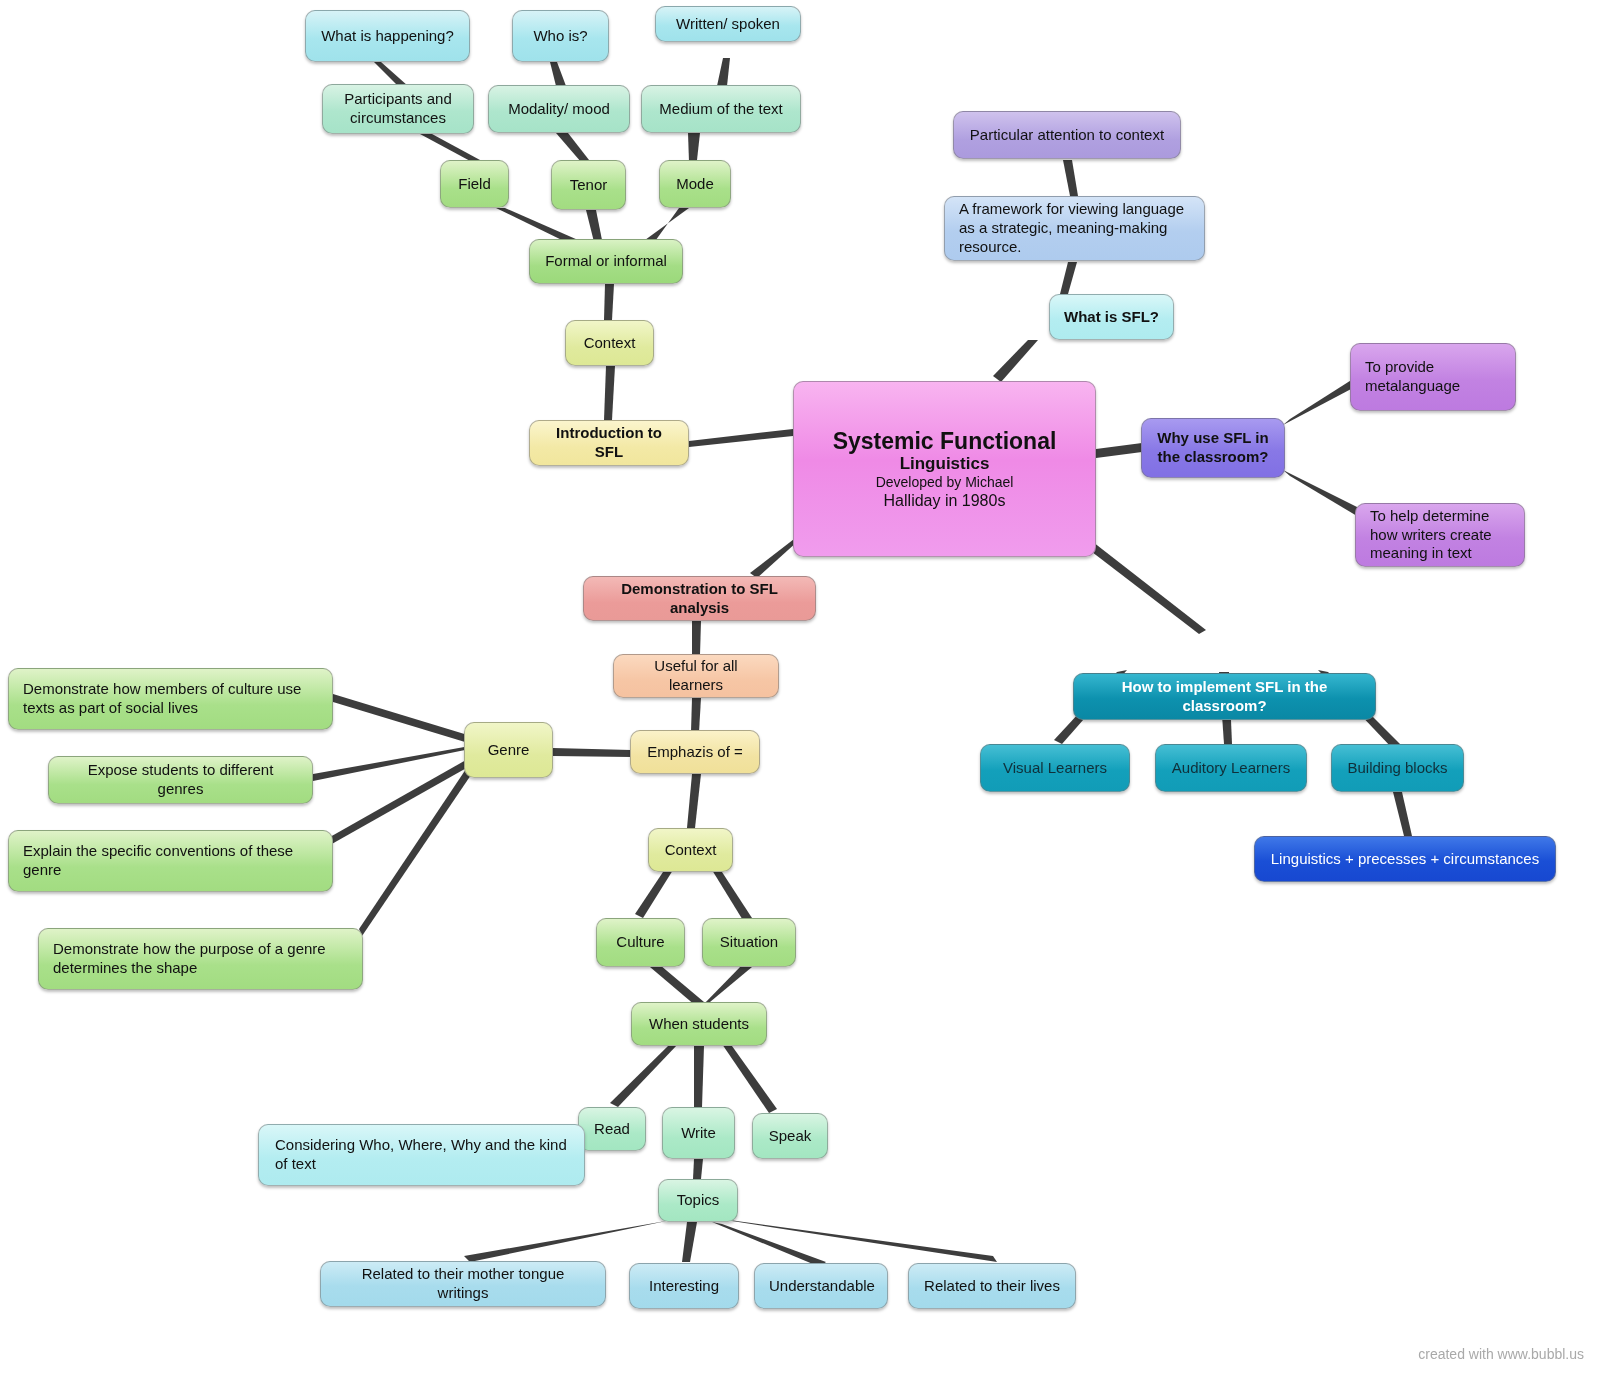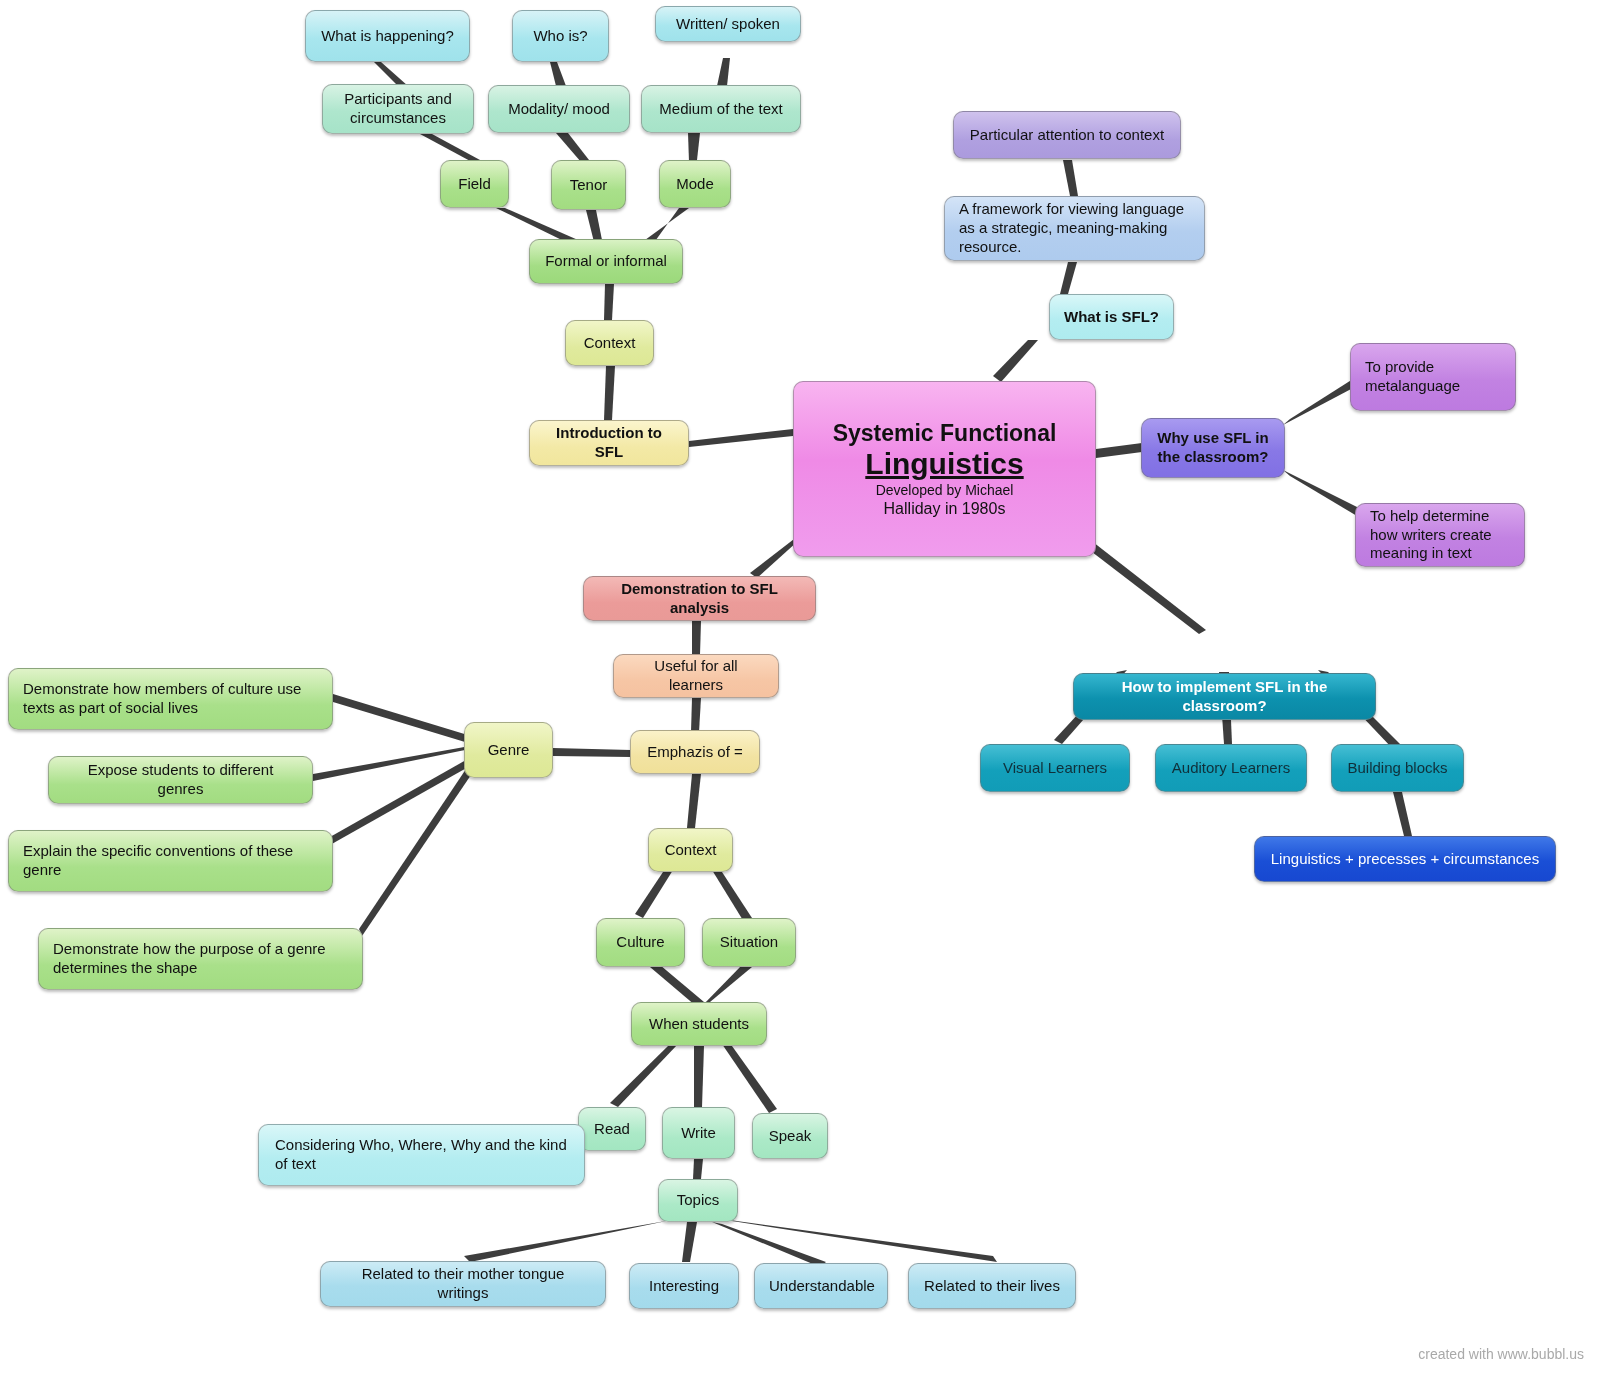--- a/index.html
+++ b/index.html
@@ -194,21 +194,21 @@
   <div class="node p-lime c-center" style="left:565px; top:320px; width:89px; height:46px;">
     <span class="lbl">Context</span>
   </div>
 
   <div class="node p-yellow c-center bold" style="left:529px; top:420px; width:160px; height:46px;">
     <span class="lbl">Introduction to SFL</span>
   </div>
 
   <div class="node p-pinkmag c-center" style="left:793px; top:381px; width:303px; height:176px; flex-direction:column; justify-content:center; padding:10px 14px;">
     <span class="lbl bold" style="font-size:23px; line-height:1.16;">Systemic Functional</span>
-    <span class="lbl bold" style="font-size:30px; line-height:1.16;text-decoration:underline;">Linguistics</span>
+    <span class="lbl bold" style="font-size:17px; line-height:1.16;">Linguistics</span>
     <span class="lbl" style="font-size:14px; line-height:1.2;">Developed by Michael</span>
     <span class="lbl" style="font-size:16px; line-height:1.2;">Halliday in 1980s</span>
   </div>
 
   <div class="node p-purple c-center" style="left:953px; top:111px; width:228px; height:48px;">
     <span class="lbl">Particular attention to context</span>
   </div>
 
   <div class="node p-bluelt c-left" style="left:944px; top:196px; width:261px; height:65px; padding:8px 14px;">
     <span class="lbl">A framework for viewing language as a strategic, meaning-making resource.</span>

